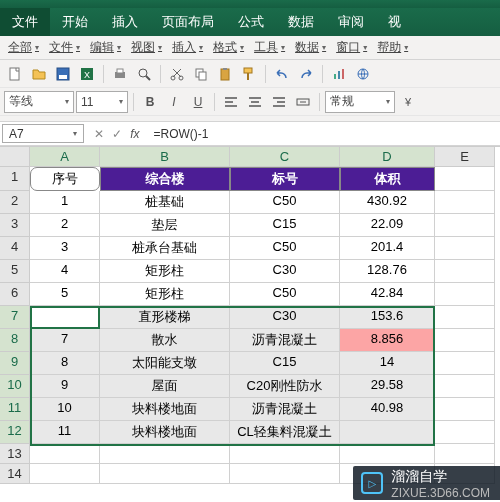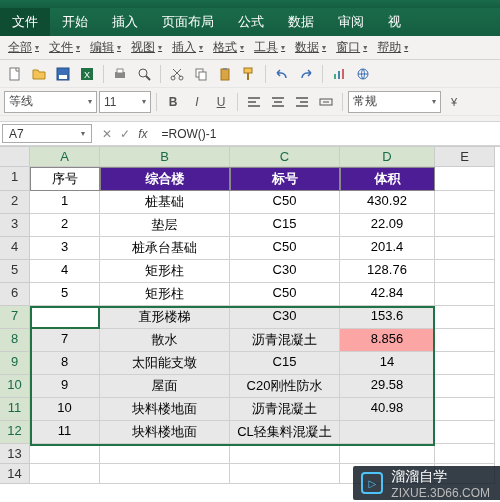--- a/index.html
+++ b/index.html
@@ -95,33 +95,33 @@
   height: 22px;
   border: 1px solid #ababab;
   background: #fff;
   display: flex;
   align-items: center;
   padding: 0 4px;
   font-size: 12px;
   color: #444;
   gap: 4px;
 }
-.combo-wide { width: 93px; justify-content: space-between; }
+.combo-wide { width: 70px; justify-content: space-between; }
 .combo-mid { width: 52px; justify-content: space-between; }
 
 
 .formula-row {
   height: 24px;
   display: flex;
   align-items: stretch;
   border-bottom: 1px solid #d4d4d4;
   background: #fff;
 }
 .name-box {
-  width: 90px;
+  width: 82px;
   border: 1px solid #ababab;
   margin: 2px 0 2px 2px;
   display: flex;
   align-items: center;
   padding: 0 6px;
   justify-content: space-between;
   color: #333;
 }
 .fx-btns {
   display: flex;
@@ -433,21 +433,21 @@
 <div class="grid">
 
   <div class="corner"></div>
   <div class="hdr sel">A</div>
   <div class="hdr sel">B</div>
   <div class="hdr sel">C</div>
   <div class="hdr sel">D</div>
   <div class="hdr">E</div>
 
   <div class="rh">1</div>
-  <div class="cell th-cell" style="background:#fff;color:#000;font-weight:normal;">序号</div>
+  <div class="cell th-cell" style="background:#fff;color:#000;font-weight:normal;border-radius:7px;">序号</div>
   <div class="cell th-cell">综合楼</div>
   <div class="cell th-cell">标号</div>
   <div class="cell th-cell">体积</div>
   <div class="cell"></div>
 
   <div class="rh">2</div>
   <div class="cell">1</div>
   <div class="cell">桩基础</div>
   <div class="cell">C50</div>
   <div class="cell">430.92</div>

